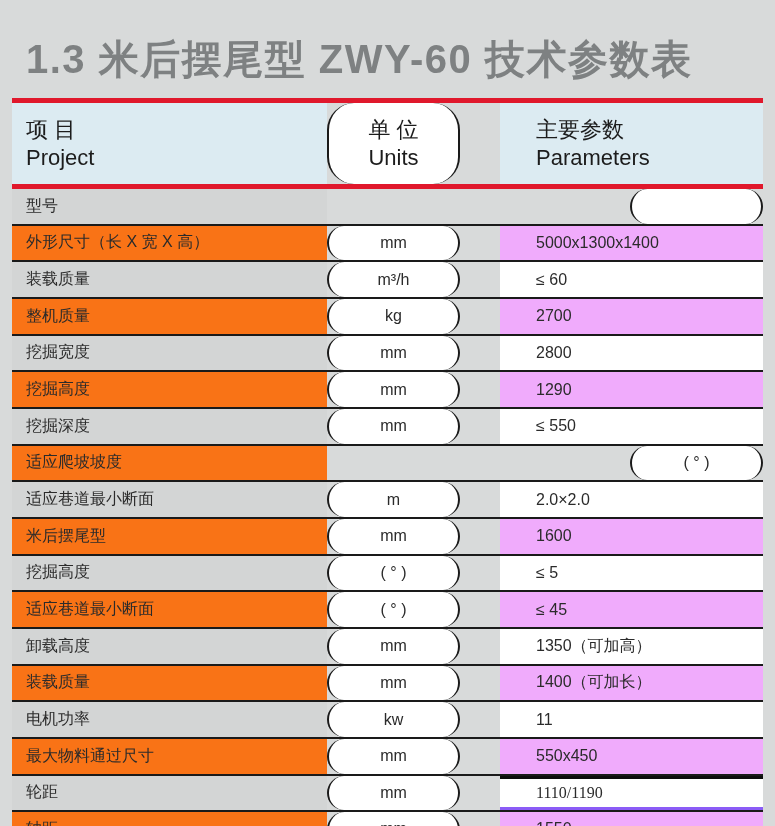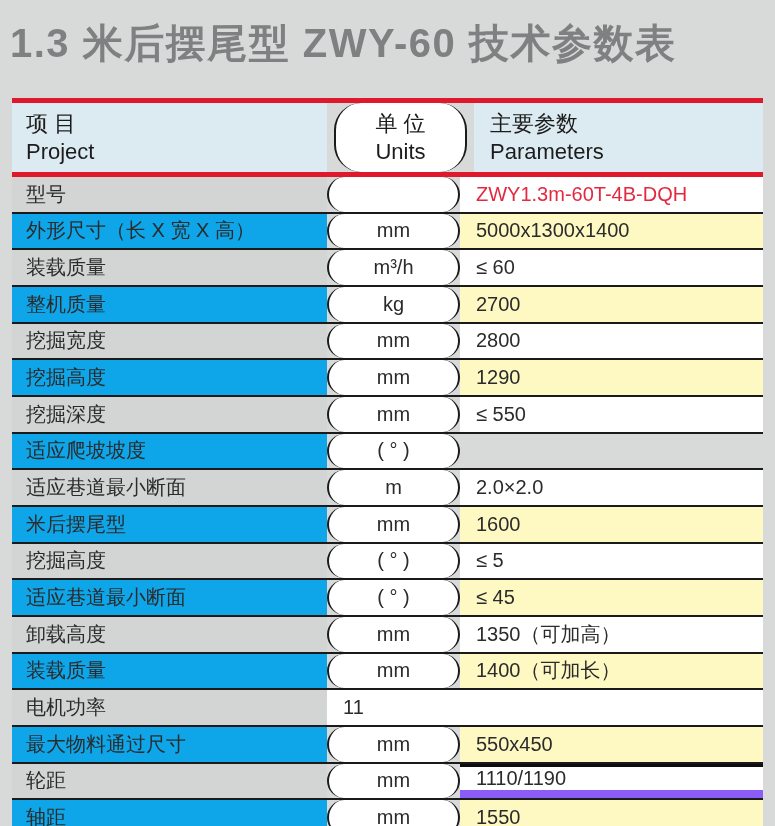--- a/index.html
+++ b/index.html
@@ -3,51 +3,51 @@
 <meta charset="utf-8">
 <style>
   html,body{margin:0;padding:0;}
   body{
     width:775px;height:826px;overflow:hidden;
     background:#d8dada;
     font-family:"Liberation Sans","DejaVu Sans",sans-serif;
     -webkit-font-smoothing:antialiased;
   }
   .title{
-    margin:0;padding:16px 0 0 10px;
+    margin:16px;padding:16px 0 0 10px;
     font-size:40px;font-weight:bold;letter-spacing:1.5px;
     color:#7e8182;white-space:nowrap;
   }
   .spec-table{
     position:absolute;left:12px;top:98px;width:751px;
   }
   .redbar{height:5px;background:#e0182c;}
   
   .c1{width:315px;box-sizing:border-box;padding-left:14px;}
   .c2{width:133px;box-sizing:border-box;
       border-left:2px solid #1a1a1a;border-right:2px solid #1a1a1a;
       background:#ffffff;justify-content:center;text-align:center;padding:0;border-radius:27px;}
-  .c3{flex:1;box-sizing:border-box;padding-left:16px;}
+  .c3{flex:1;box-sizing:border-box;padding-left:36px;margin-left:40px;}
   
-  .thead{display:flex;height:69px;gap:7px;}
+  .thead{display:flex;height:81px;}
   .thead .c1,.thead .c3{background:#dcebf2;}
   .hcell{display:flex;flex-direction:column;justify-content:center;
          font-size:22px;line-height:28px;color:#1c1c1c;}
   
   .trow{display:flex;height:34.66px;border-bottom:2px solid #1a1a1a;
-        font-size:20px;color:#2b2b2b;}
+        font-size:16px;color:#2b2b2b;justify-content:space-between;}
   .trow.last{border-bottom:none;}
   .trow>div{display:flex;align-items:center;}
   .shade-a .c1{background:#d3d5d5;}
   .shade-a .c3{background:#ffffff;}
-  .shade-b .c1{background:#0ea5e9;}
-  .shade-b .c3{background:#fef9c3;}
+  .shade-b .c1{background:#f97316;}
+  .shade-b .c3{background:#f0abfc;}
   .model-red{color:#e32940;}
   .boxed{background:#ffffff;
-         border-top:3px solid #0d0d0d;border-bottom:8px solid #8b5cf6;}
+         border-top:3px solid #0d0d0d;border-bottom:3px solid #8b5cf6;font-family:Liberation Serif, serif;}
 </style>
 </head>
 <body>
 
 <div class="page">
 
   <h1 class="title">1.3 米后摆尾型 ZWY-60 技术参数表</h1>
 
   <div class="spec-table">
 
@@ -66,21 +66,20 @@
         <div>主要参数</div>
         <div>Parameters</div>
       </div>
     </div>
 
     <div class="redbar"></div>
 
     <div class="trow shade-a">
       <div class="c1">型号</div>
       <div class="c2"></div>
-      <div class="c3 model-red">ZWY1.3m-60T-4B-DQH</div>
     </div>
 
     <div class="trow shade-b">
       <div class="c1">外形尺寸（长 X 宽 X 高）</div>
       <div class="c2">mm</div>
       <div class="c3">5000x1300x1400</div>
     </div>
 
     <div class="trow shade-a">
       <div class="c1">装载质量</div>
@@ -148,20 +147,21 @@
     </div>
 
     <div class="trow shade-b">
       <div class="c1">装载质量</div>
       <div class="c2">mm</div>
       <div class="c3">1400（可加长）</div>
     </div>
 
     <div class="trow shade-a">
       <div class="c1">电机功率</div>
+      <div class="c2">kw</div>
       <div class="c3">11</div>
     </div>
 
     <div class="trow shade-b">
       <div class="c1">最大物料通过尺寸</div>
       <div class="c2">mm</div>
       <div class="c3">550x450</div>
     </div>
 
     <div class="trow shade-a">

